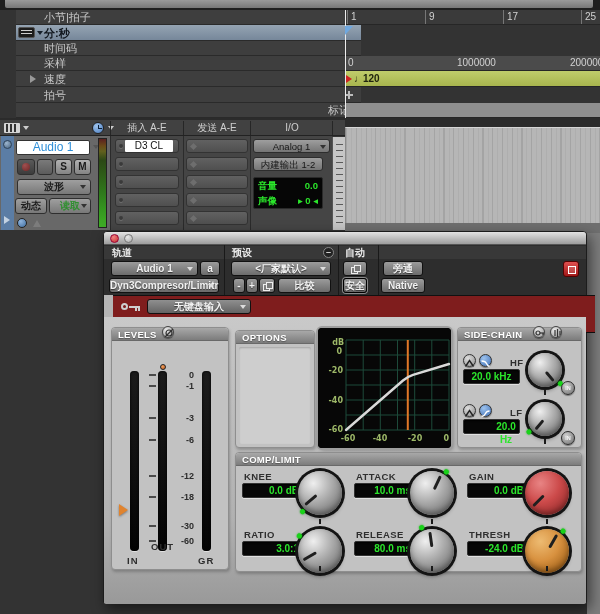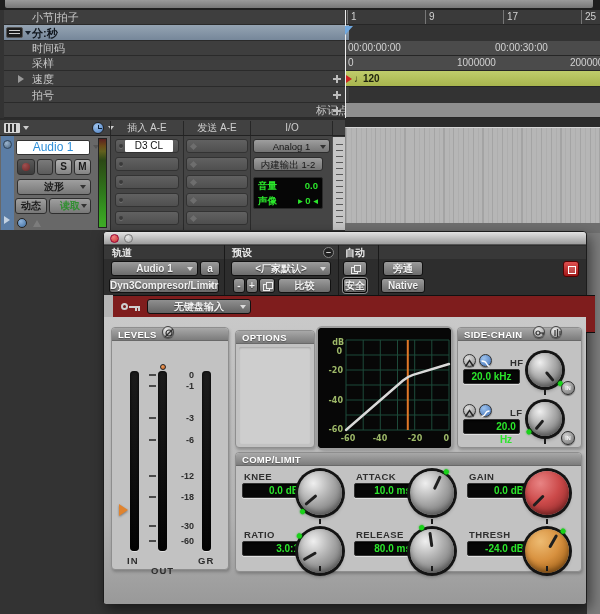--- a/index.html
+++ b/index.html
@@ -6,21 +6,21 @@
   html,body { background:#1e1e1e; }
   body { font-family:"Liberation Sans","DejaVu Sans",sans-serif; }
   #screen { position:relative; width:600px; height:614px; background:#333; overflow:hidden; }
   .abs { position:absolute; }
 
   
   #top-strip { left:0; top:0; width:600px; height:10px; background:#1f1f1f; }
   #top-strip .bar { position:absolute; left:5px; top:0; width:588px; height:8px; background:linear-gradient(#9a9a9a,#777); border-radius:0 0 2px 2px; }
 
   
-  .rname { left:4px; width:345px; height:15px; background:#3e3e3e; border-bottom:1px solid #2a2a2a; color:#c9c9c9; font-size:11px; line-height:15px; padding-left:28px; }
+  .rname { left:16px; width:345px; height:15px; background:#3e3e3e; border-bottom:1px solid #2a2a2a; color:#c9c9c9; font-size:11px; line-height:15px; padding-left:28px; }
   .rname.sel { background:linear-gradient(#95a4b3,#76879a); color:#10161d; font-weight:bold; }
   .rname .plus-ic { position:absolute; right:8px; top:4px; width:8px; height:8px; }
   .plus-ic::before, .plus-ic::after { content:""; position:absolute; background:#bdbdbd; }
   .plus-ic::before { left:3px; top:0; width:2px; height:8px; }
   .plus-ic::after { left:0; top:3px; width:8px; height:2px; }
   .tri-r { width:0; height:0; border-left:6px solid #a9a9a9; border-top:4px solid transparent; border-bottom:4px solid transparent; }
   .rname .exp { position:absolute; left:14px; top:4px; }
   .mini-menu { position:absolute; left:2px; top:2px; width:17px; height:11px; background:#1c1c1c; border:1px solid #555; border-radius:2px; }
   .mini-menu::before { content:""; position:absolute; left:2px; top:2px; right:2px; height:5px; background:repeating-linear-gradient(#cfcfcf 0 1px, transparent 1px 3px); }
   .dd-arrow { width:0; height:0; border-top:4px solid #16202b; border-left:3.5px solid transparent; border-right:3.5px solid transparent; display:inline-block; }
@@ -191,24 +191,20 @@
   <div class="abs rname" style="top:103px;text-align:right;">
     <span>标记点</span>
     <span class="plus-ic"></span>
   </div>
 
   <div class="abs rr" id="r-bars">
     <span style="left:2px;">1</span>
     <span style="left:80px;">9</span>
     <span style="left:158px;">17</span>
     <span style="left:236px;">25</span>
-  </div>
-  <div class="abs rr" id="r-tc">
-    <span style="left:3px;">00:00:00:00</span>
-    <span style="left:150px;">00:00:30:00</span>
   </div>
   <div class="abs rr" id="r-smp">
     <span style="left:3px;">0</span>
     <span style="left:112px;">1000000</span>
     <span style="left:225px;">2000000</span>
   </div>
   <div class="abs rr" id="r-tempo">
     <span style="position:absolute;left:9px;top:0;">♩</span>
     <span style="position:absolute;left:18px;top:0;">120</span>
   </div>
@@ -367,21 +363,21 @@
         <span class="mlabel" style="left:56px;top:42px;">0</span>
         <span class="mlabel" style="left:56px;top:53px;">-1</span>
         <span class="mlabel" style="left:56px;top:85px;">-3</span>
         <span class="mlabel" style="left:56px;top:107px;">-6</span>
         <span class="mlabel" style="left:56px;top:143px;">-12</span>
         <span class="mlabel" style="left:56px;top:164px;">-18</span>
         <span class="mlabel" style="left:56px;top:193px;">-30</span>
         <span class="mlabel" style="left:56px;top:208px;">-60</span>
         <span id="lv-tri"></span>
         <span class="mname" style="left:15px;top:227px;">IN</span>
-        <span class="mname" style="left:39px;top:237px;">OUT</span>
+        <span class="mname" style="left:39px;top:213px;">OUT</span>
         <span class="mname" style="left:86px;top:227px;">GR</span>
       </div>
 
       <div class="panel" style="left:131px;top:13px;width:80px;height:118px;">
         <div class="phead"><span>OPTIONS</span></div>
         <div style="position:absolute;left:3px;top:16px;right:3px;bottom:3px;background:#cecece;border-radius:2px;box-shadow:inset 0 1px 2px rgba(0,0,0,.2);"></div>
       </div>
 
       <div class="abs" style="left:214px;top:11px;width:133px;height:120px;border-radius:4px;box-shadow:0 0 0 2px #9e9e9e, 2px 2px 4px rgba(0,0,0,.35), inset 0 0 0 1px #000;">
         <svg width="133" height="120" viewBox="0 0 133 120" style="display:block;border-radius:4px;">

